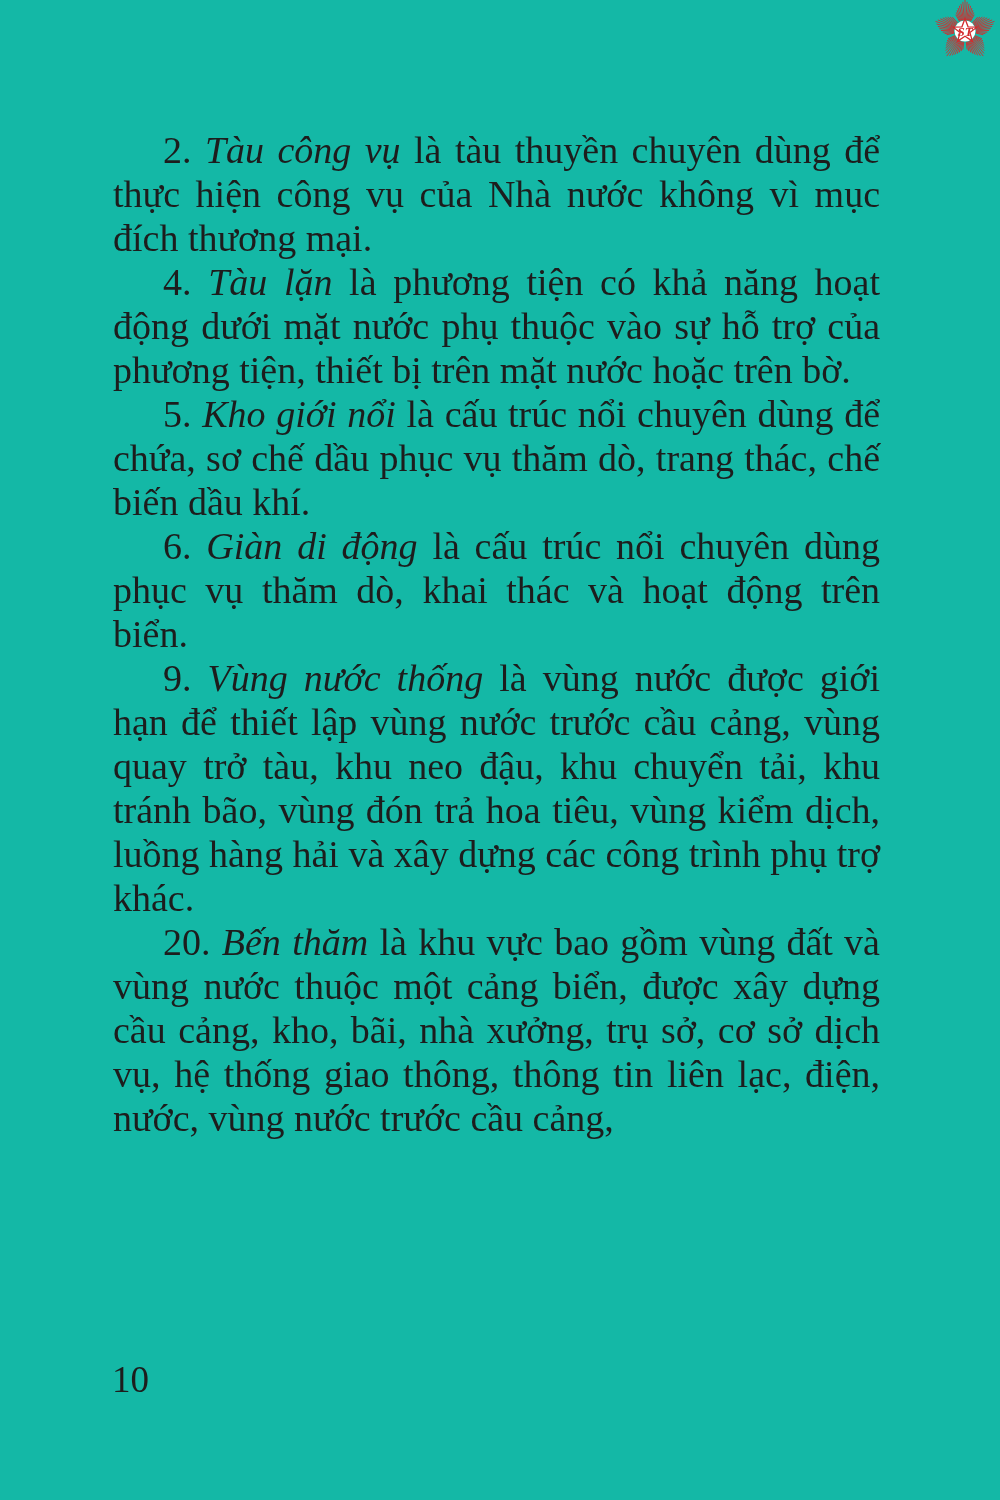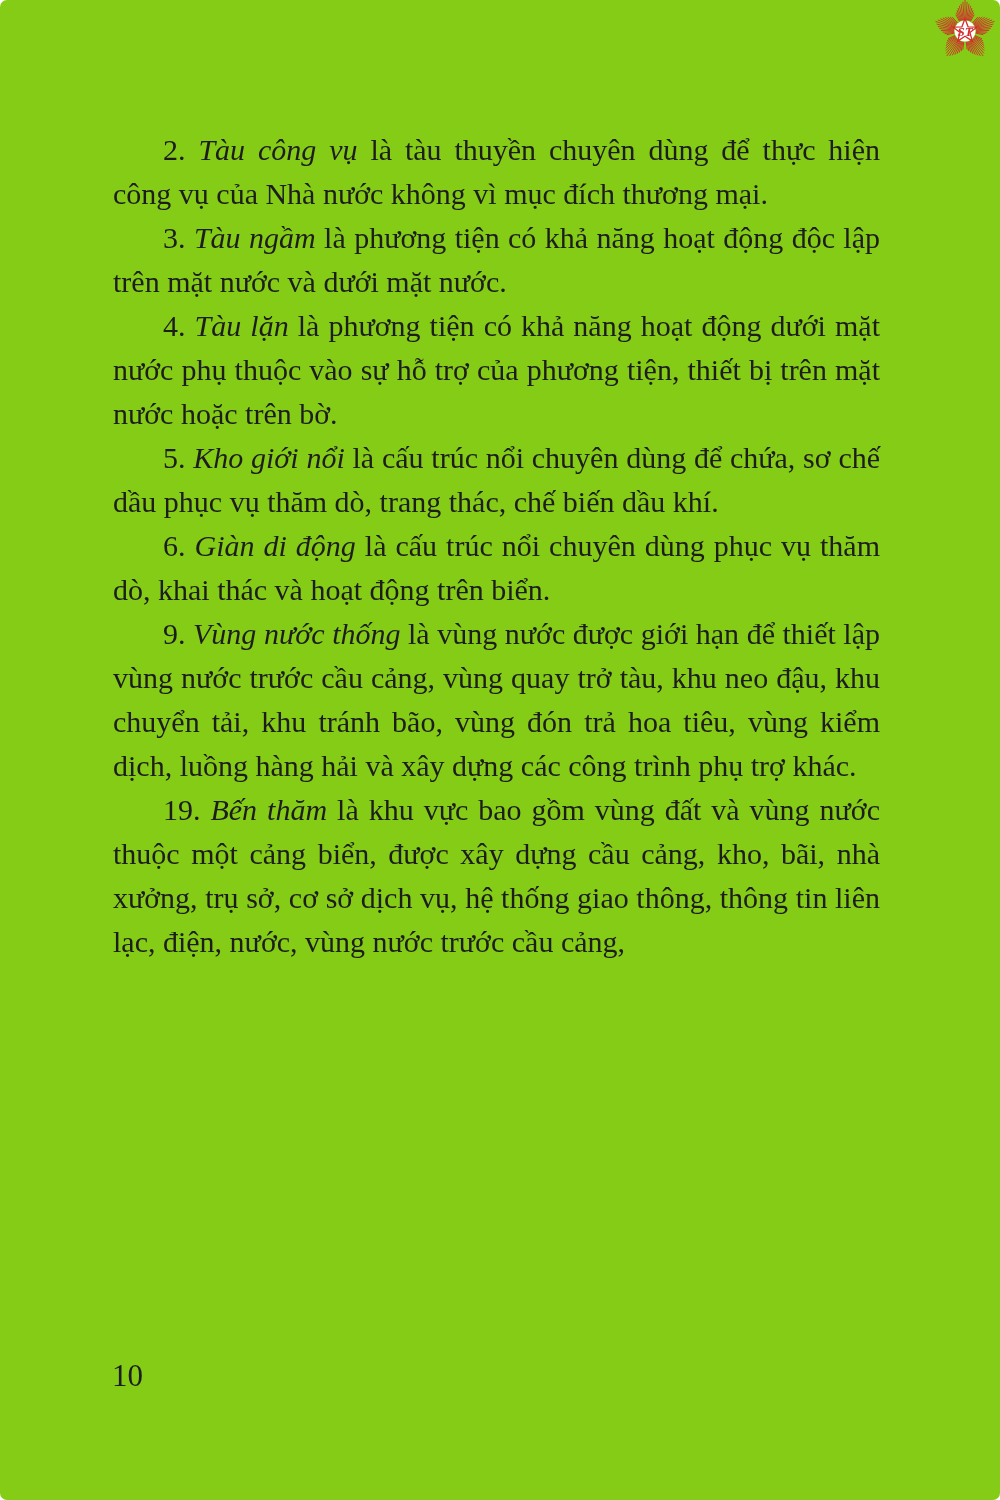--- a/index.html
+++ b/index.html
@@ -10,53 +10,52 @@
   body {
     width: 1000px;
     height: 1500px;
     position: relative;
     overflow: hidden;
     font-family: "Liberation Serif", "DejaVu Serif", serif;
   }
   .page {
     position: absolute;
     inset: 0;
-    background: #84cc16;
-    border-radius: 7px;
+    background: #14b8a6;
   }
   .publisher-logo {
     position: absolute;
     top: 0px;
     right: 2px;
     width: 66px;
     height: 64px;
   }
   .body-text {
     position: absolute;
     left: 113px;
     top: 128px;
     width: 767px;
-    font-size: 30px;
+    font-size: 38px;
     line-height: 44px;
     color: #1d1d1d;
     text-align: justify;
   }
   .body-text p {
     margin: 0;
     padding: 0;
     text-indent: 50px;
   }
   .body-text em {
     font-style: italic;
   }
   .page-number {
     position: absolute;
     left: 112px;
     top: 1358px;
-    font-size: 31px;
+    font-size: 37px;
     color: #1d1d1d;
   }
 </style>
 </head>
 <body>
 
 <div class="page">
 
   <svg class="publisher-logo" viewBox="0 0 66 64" xmlns="http://www.w3.org/2000/svg">
     <g id="logo-rays">
@@ -141,46 +140,41 @@
     <text id="logo-text" x="33" y="35.5" text-anchor="middle" font-family="Liberation Serif, DejaVu Serif, serif" font-size="13" font-style="italic" font-weight="bold" fill="#d32b2e">ST</text>
   </svg>
 
   <div class="body-text">
     <p>
       <span>2.</span>
       <em>Tàu công vụ</em>
       <span>là tàu thuyền chuyên dùng để thực hiện công vụ của Nhà nước không vì mục đích thương mại.</span>
     </p>
     <p>
-      <span>3.</span>
-      <em>Tàu ngầm</em>
-      <span>là phương tiện có khả năng hoạt động độc lập trên mặt nước và dưới mặt nước.</span>
-    </p>
-    <p>
       <span>4.</span>
       <em>Tàu lặn</em>
       <span>là phương tiện có khả năng hoạt động dưới mặt nước phụ thuộc vào sự hỗ trợ của phương tiện, thiết bị trên mặt nước hoặc trên bờ.</span>
     </p>
     <p>
       <span>5.</span>
       <em>Kho giới nổi</em>
       <span>là cấu trúc nổi chuyên dùng để chứa, sơ chế dầu phục vụ thăm dò, trang thác, chế biến dầu khí.</span>
     </p>
     <p>
       <span>6.</span>
       <em>Giàn di động</em>
       <span>là cấu trúc nổi chuyên dùng phục vụ thăm dò, khai thác và hoạt động trên biển.</span>
     </p>
     <p>
       <span>9.</span>
       <em>Vùng nước thống</em>
       <span>là vùng nước được giới hạn để thiết lập vùng nước trước cầu cảng, vùng quay trở tàu, khu neo đậu, khu chuyển tải, khu tránh bão, vùng đón trả hoa tiêu, vùng kiểm dịch, luồng hàng hải và xây dựng các công trình phụ trợ khác.</span>
     </p>
     <p>
-      <span>19.</span>
+      <span>20.</span>
       <em>Bến thăm</em>
       <span>là khu vực bao gồm vùng đất và vùng nước thuộc một cảng biển, được xây dựng cầu cảng, kho, bãi, nhà xưởng, trụ sở, cơ sở dịch vụ, hệ thống giao thông, thông tin liên lạc, điện, nước, vùng nước trước cầu cảng,</span>
     </p>
   </div>
 
   <div class="page-number">10</div>
 
 </div>
 
 </body></html>

